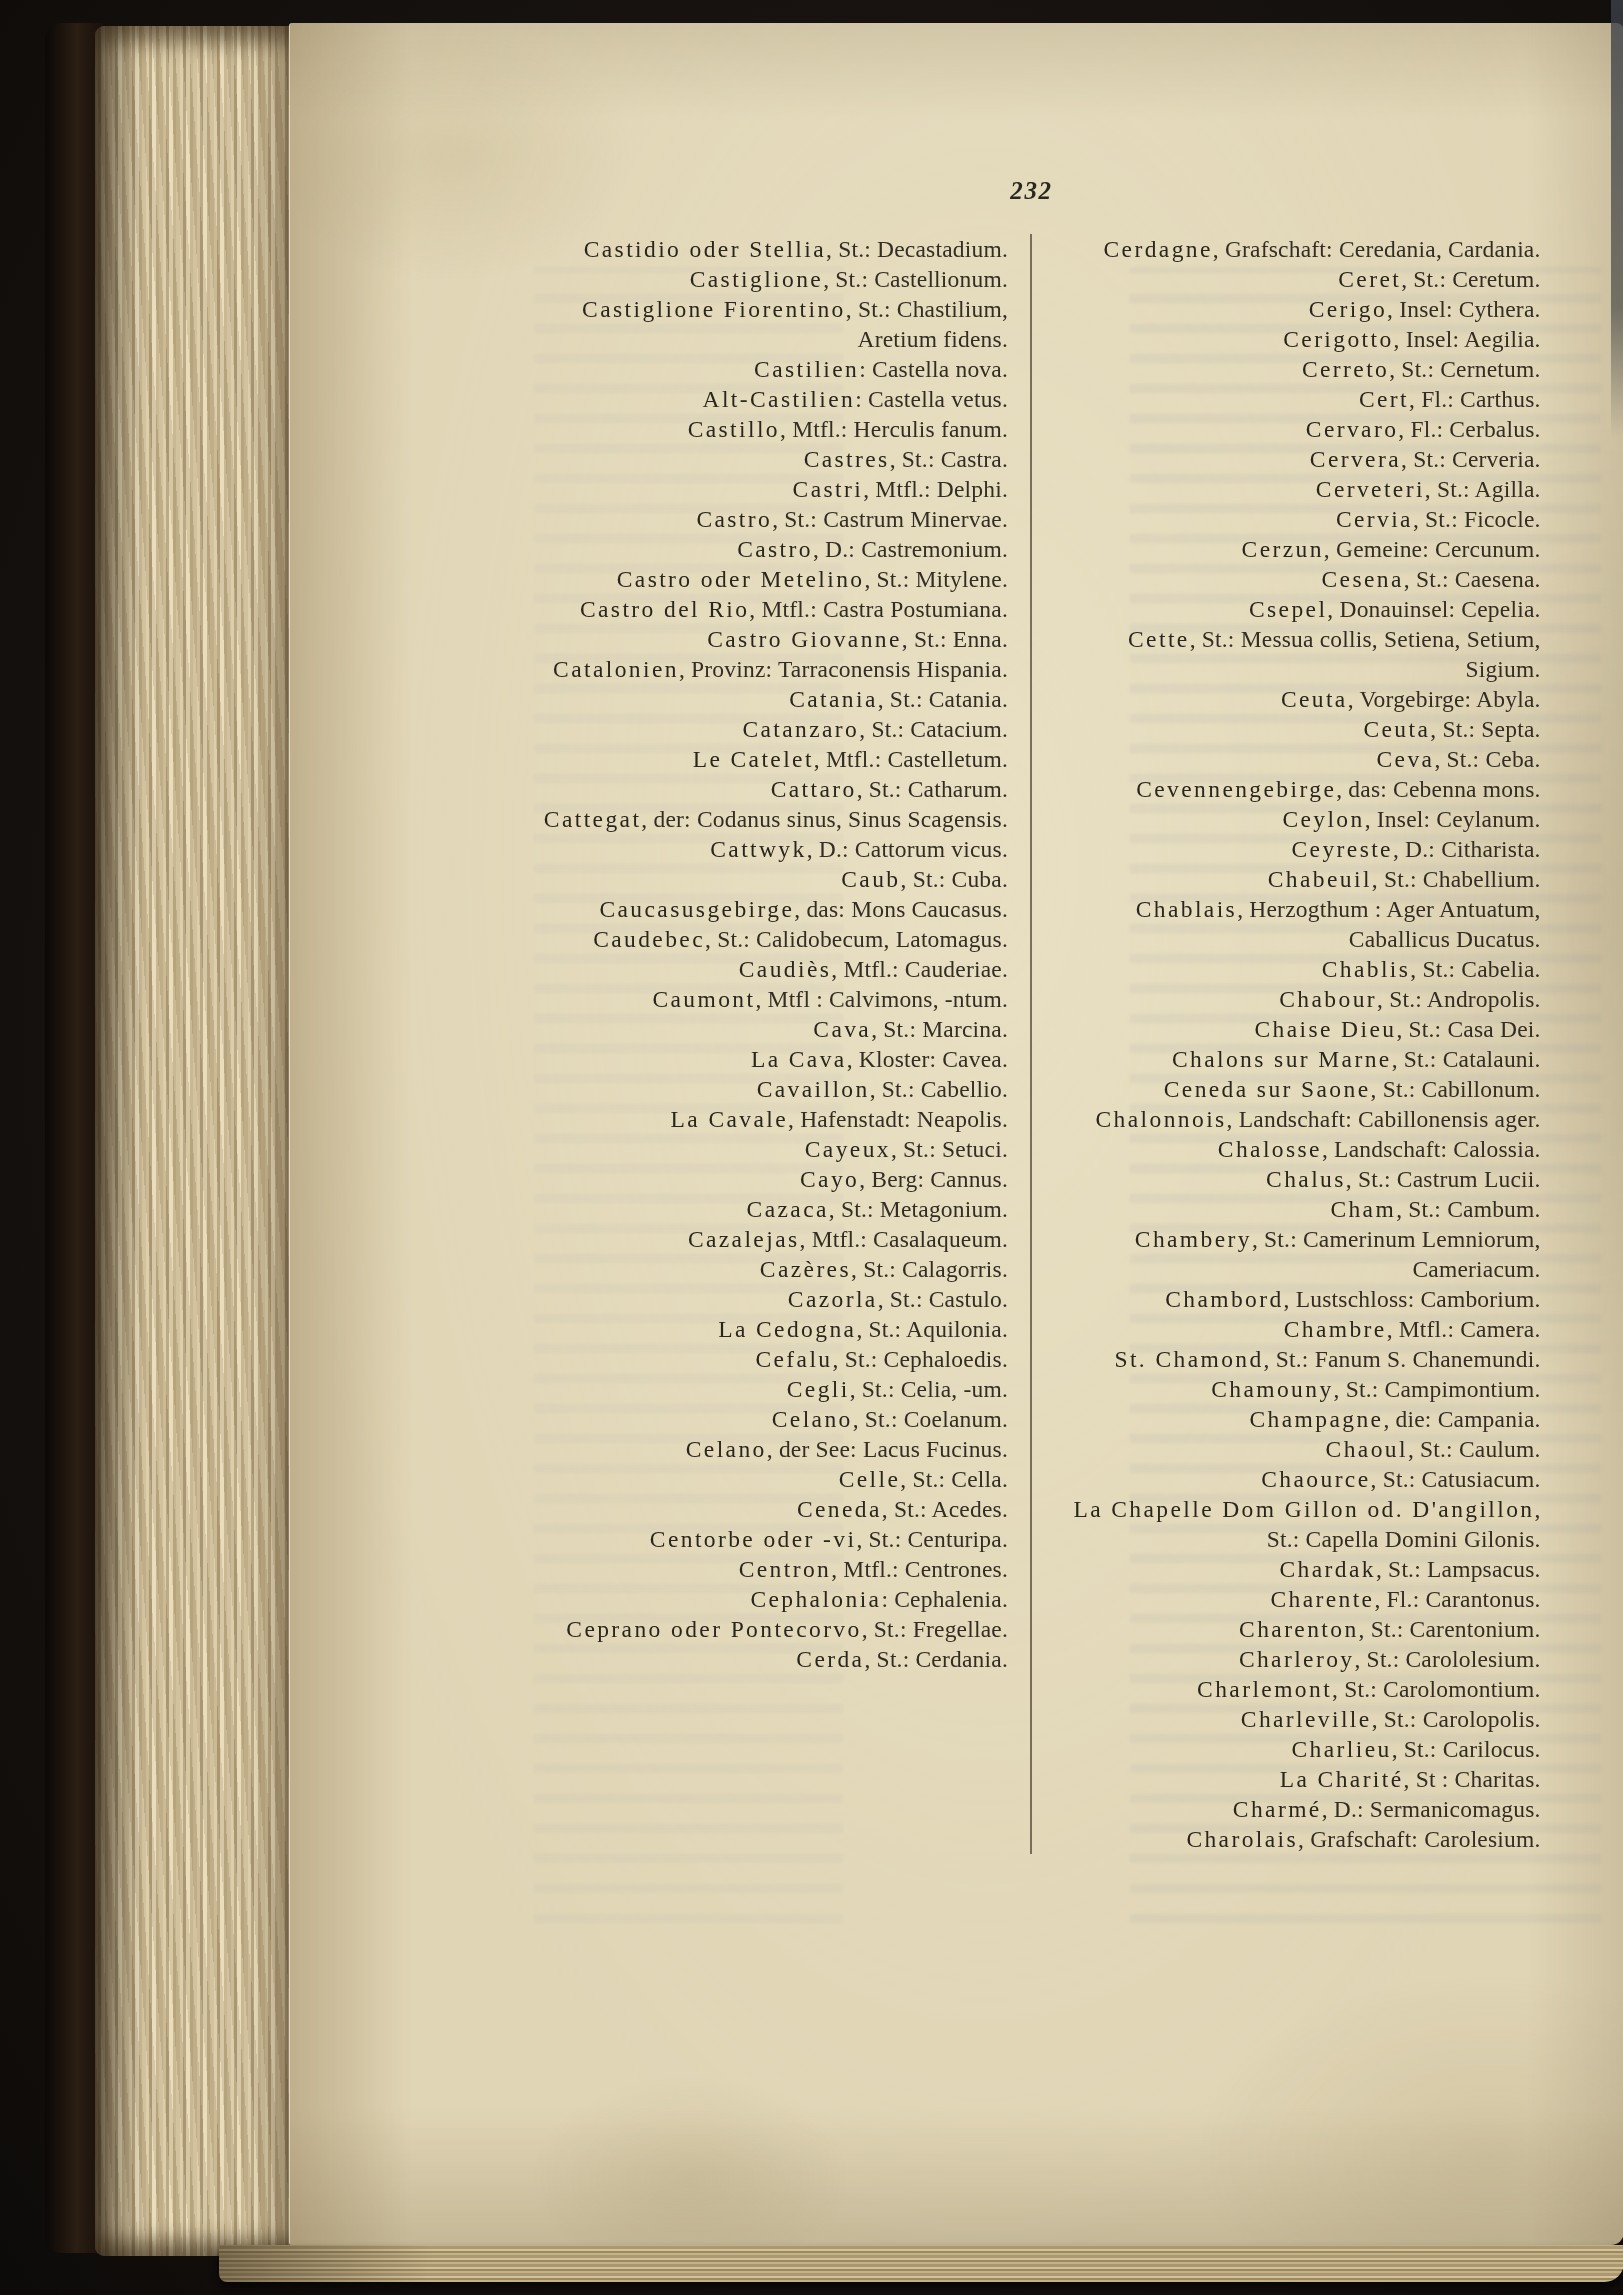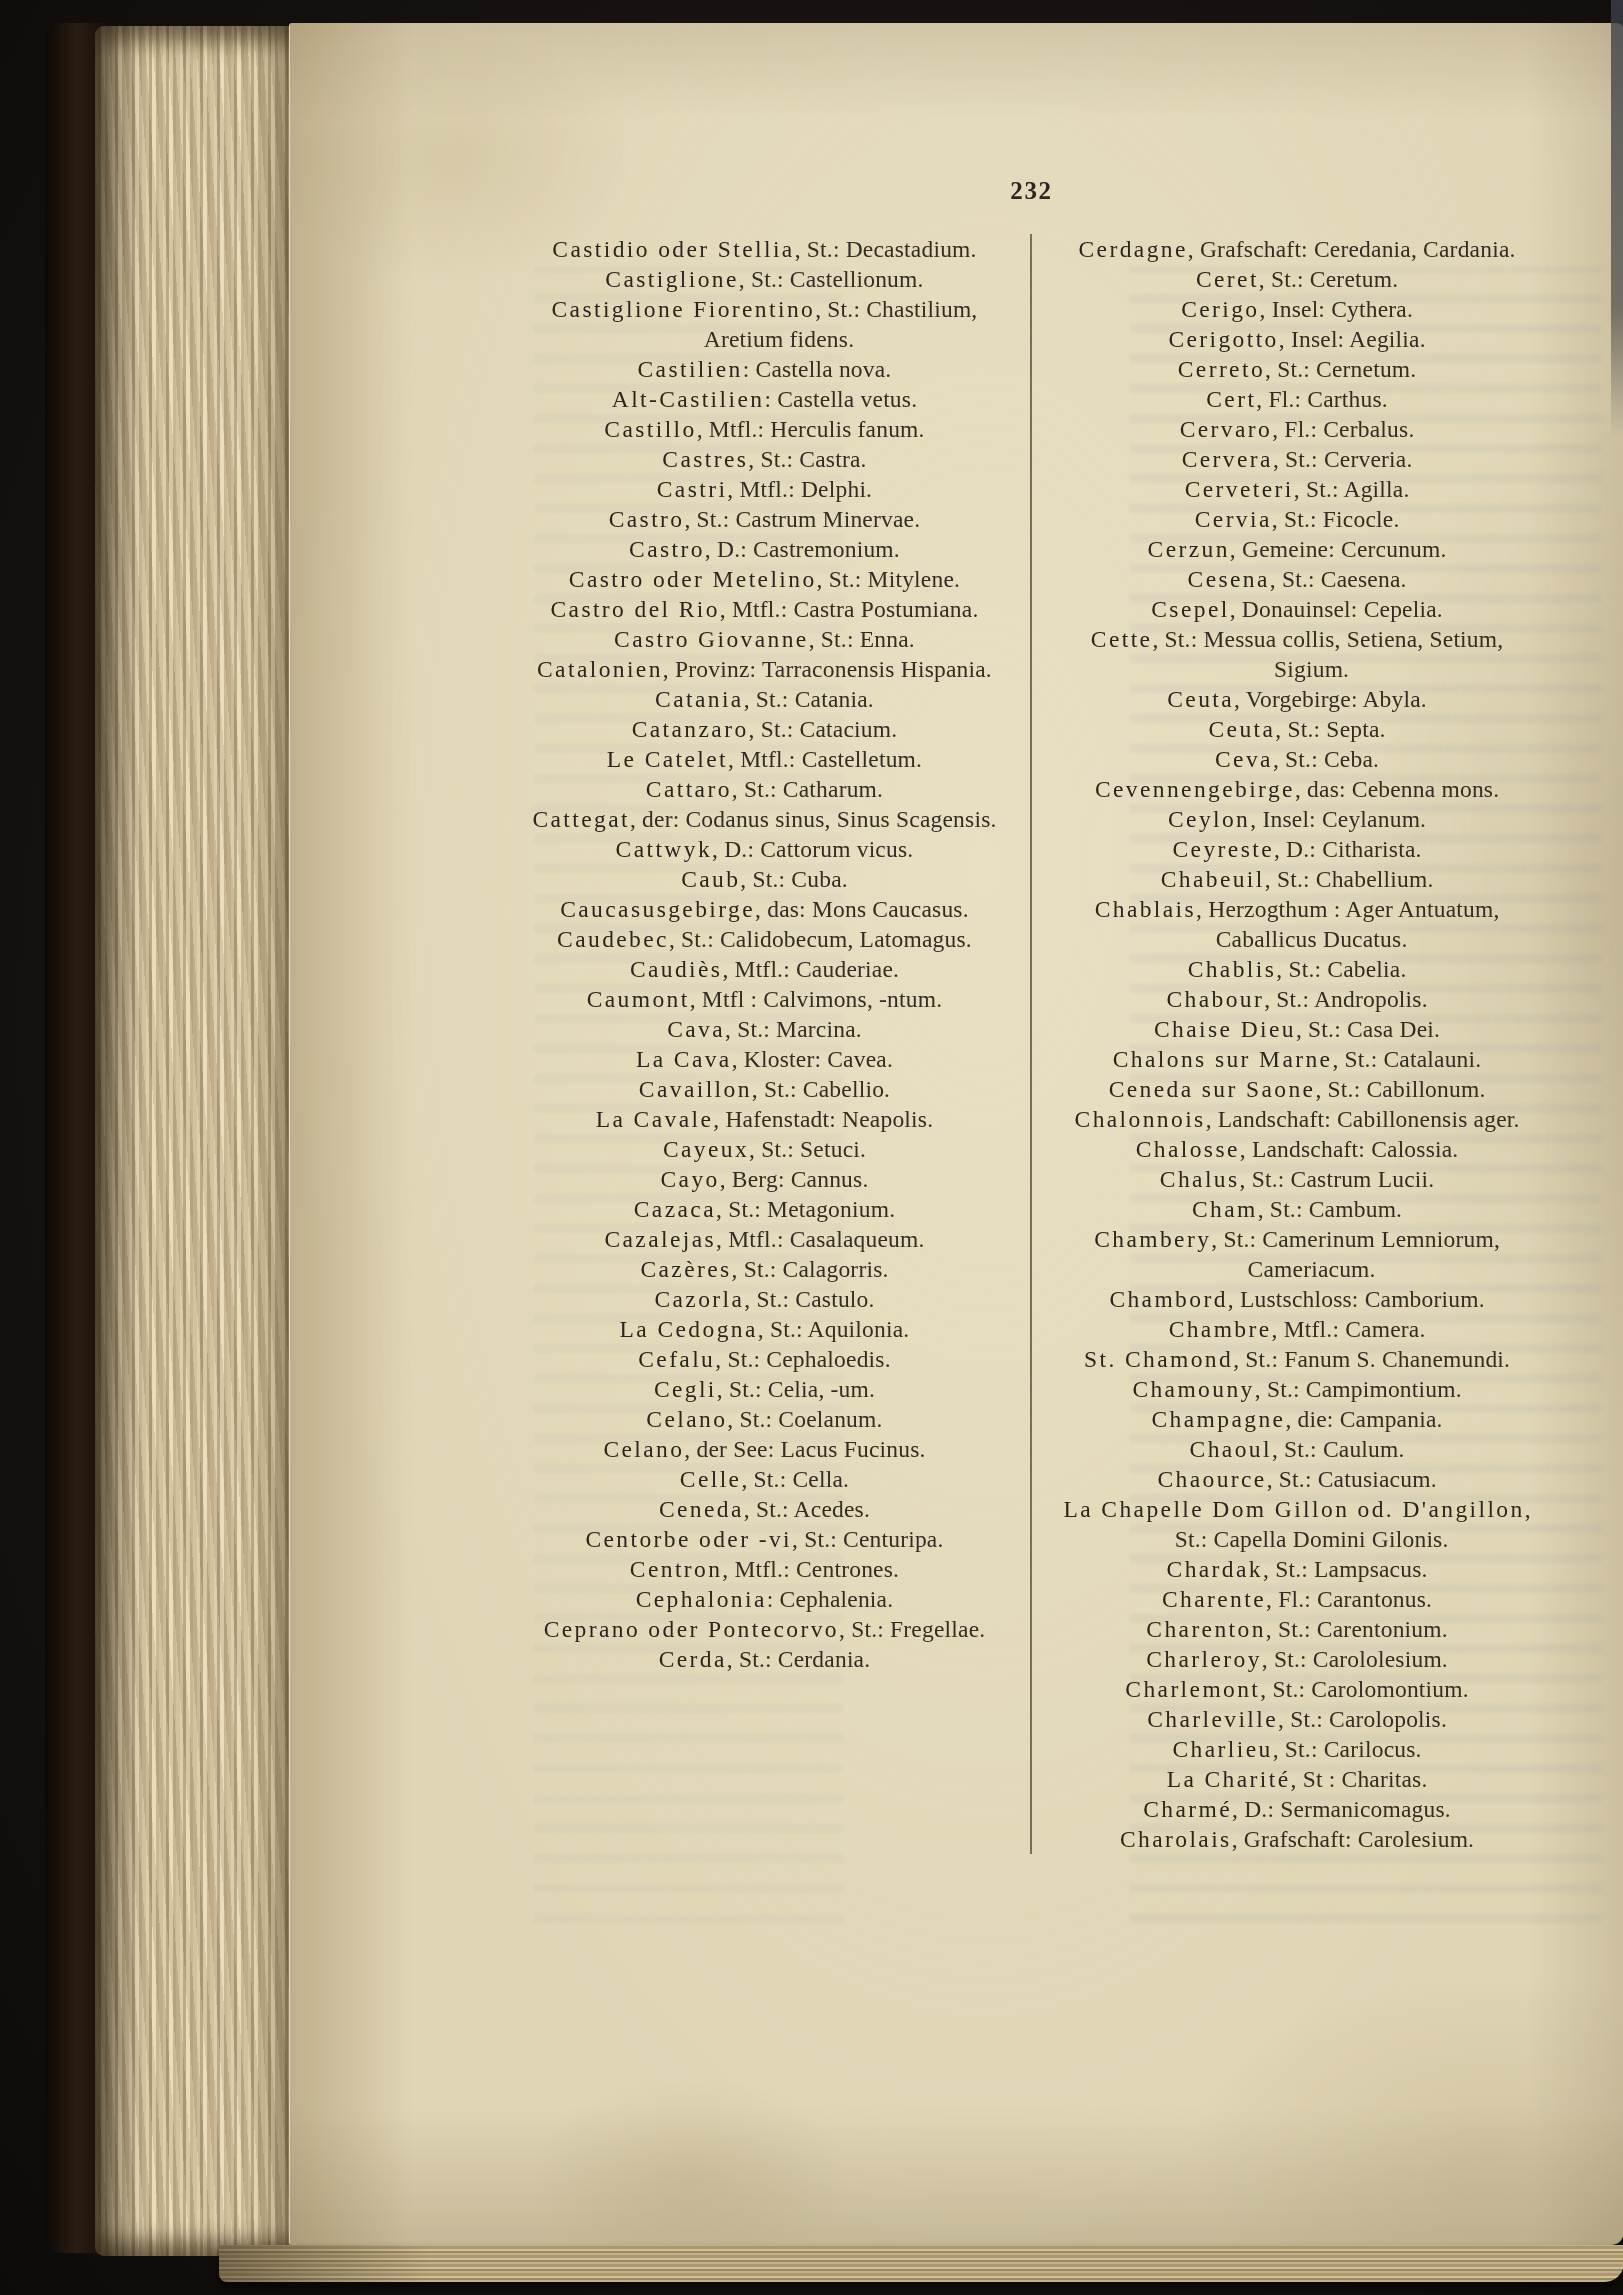--- a/index.html
+++ b/index.html
@@ -57,24 +57,24 @@
     border-radius:0 0 19.5px 8px;
     box-shadow:0 6.5px 9.7px rgba(0,0,0,.55);
   }
   .right-sliver{
     position:absolute;right:0;top:0;width:13px;height:438px;
     background:linear-gradient(180deg, rgba(60,66,74,.8), rgba(40,44,50,.55) 70%, rgba(0,0,0,0));
   }
   .content{position:absolute;left:231px;top:154px;width:1021px;color:#332d23;}
   .page-number{
     margin:0 0 29px 0;text-align:center;
-    font-size:25px;font-weight:bold;letter-spacing:1.6px;color:#2c271e;
+    font-size:25px;font-weight:bold;letter-spacing:1.6px;color:#2c271e;font-style:italic;
   }
   .columns{display:flex;align-items:stretch;}
-  .col{width:487px;font-size:23.5px;line-height:30px;text-align:center;}
+  .col{width:487px;font-size:23.5px;line-height:30px;text-align:right;}
   .divider{width:1.6px;background:rgba(62,52,36,.65);margin:0 22px;}
   .entry{margin:0;text-indent:-29px;padding-left:29px;}
   .head{letter-spacing:2.4px;color:#2b261d;}
   .rest{letter-spacing:0.2px;}
 </style>
 </head>
 <body>
 
 <div class="photo">
   <div class="book">

